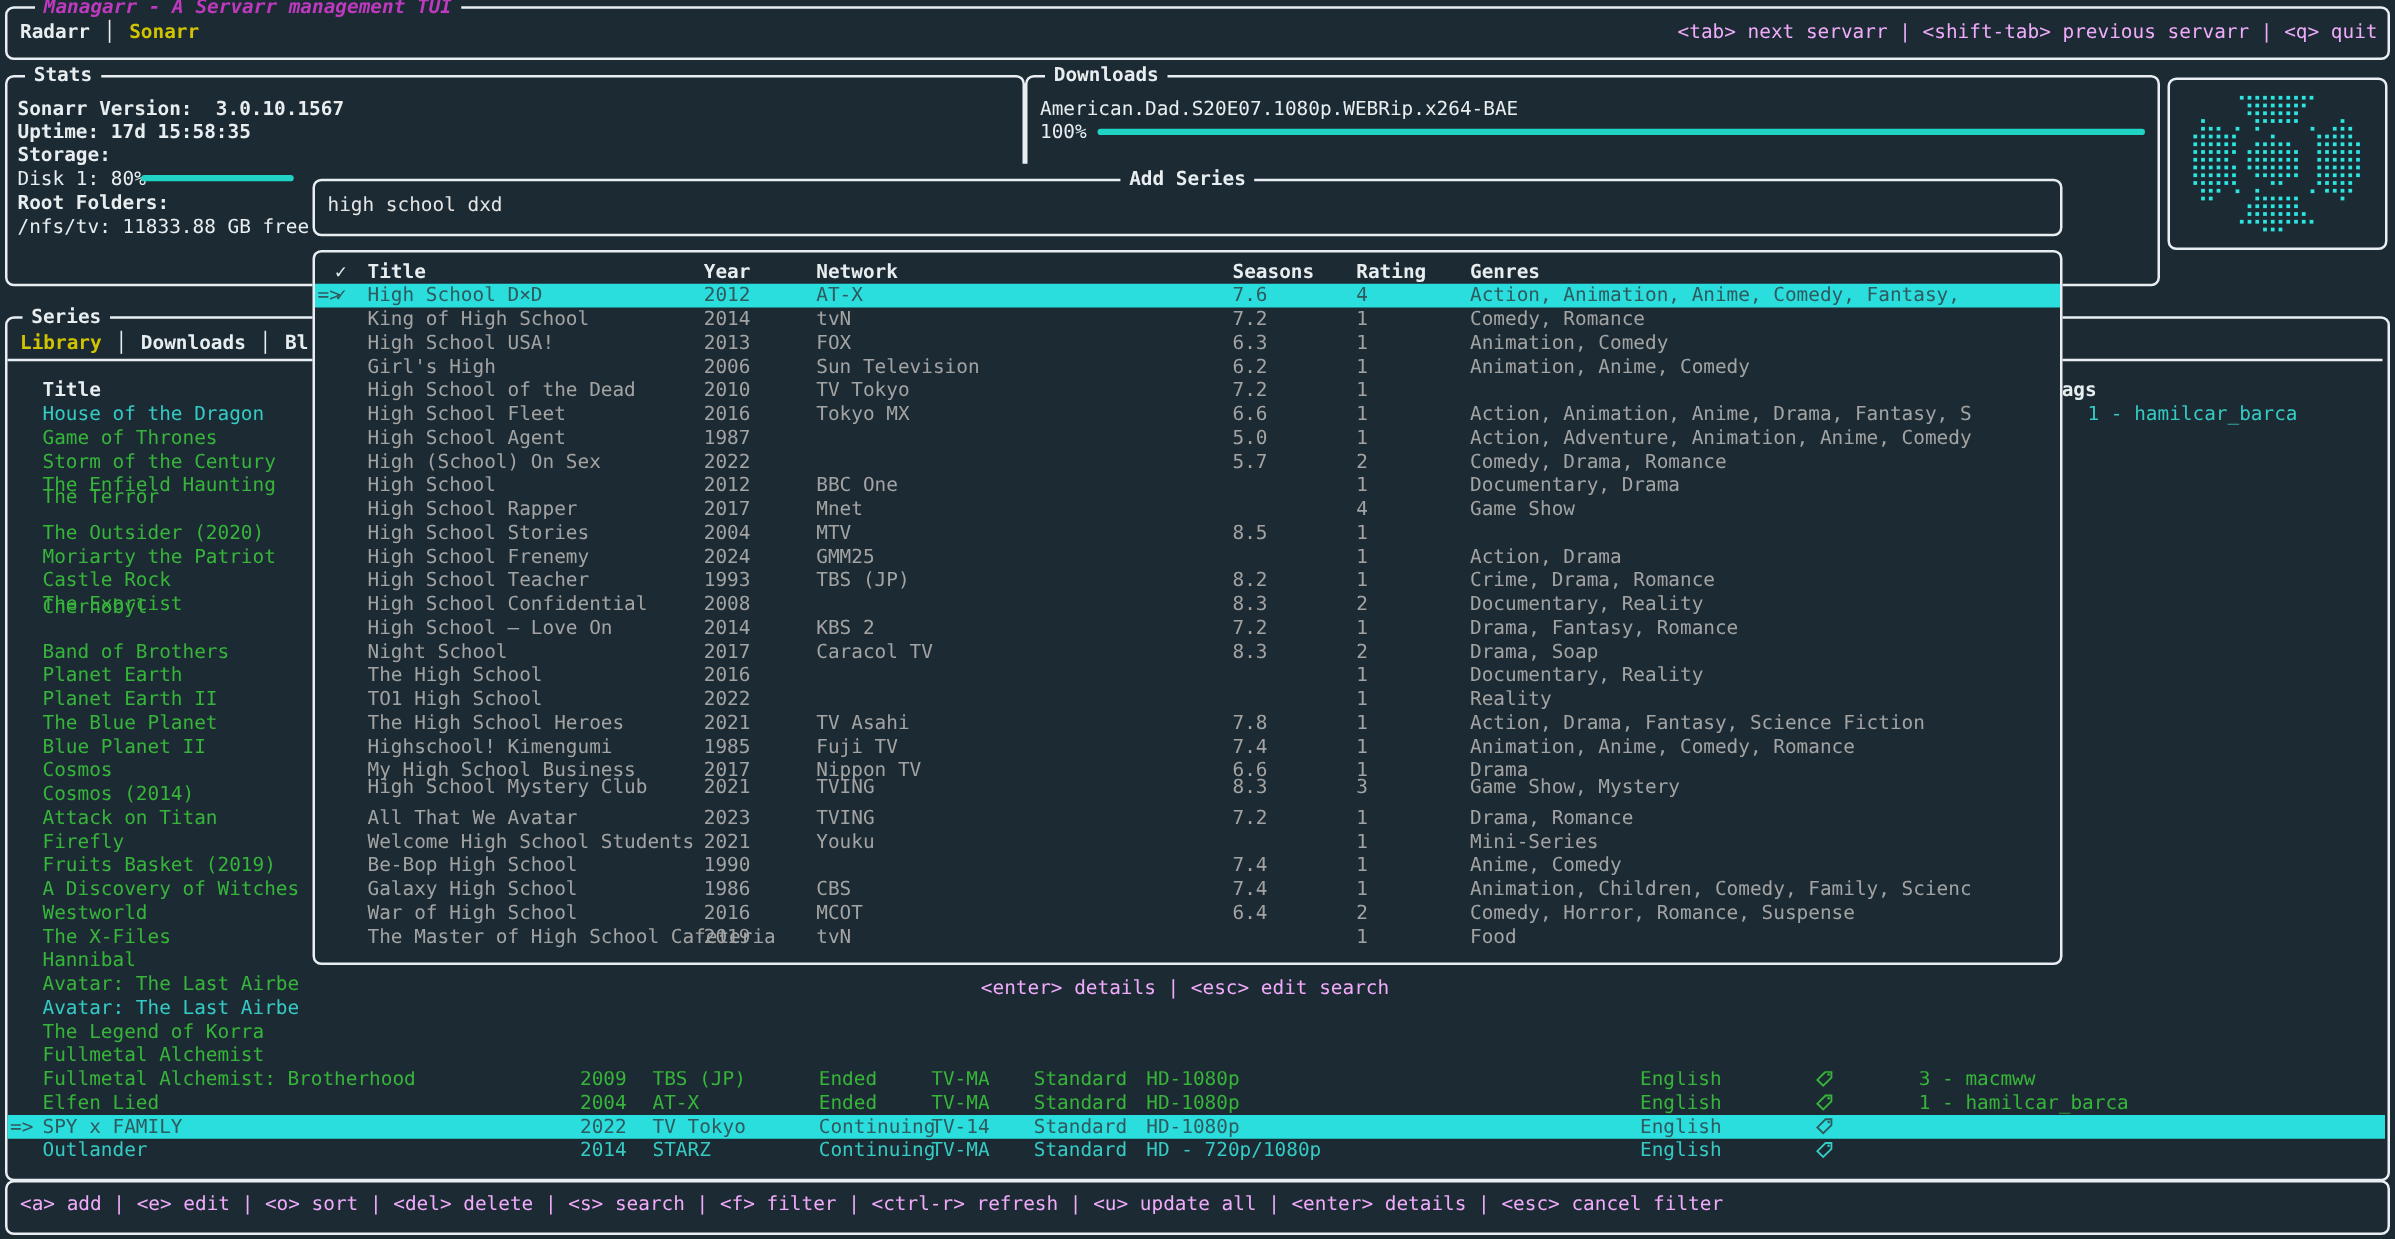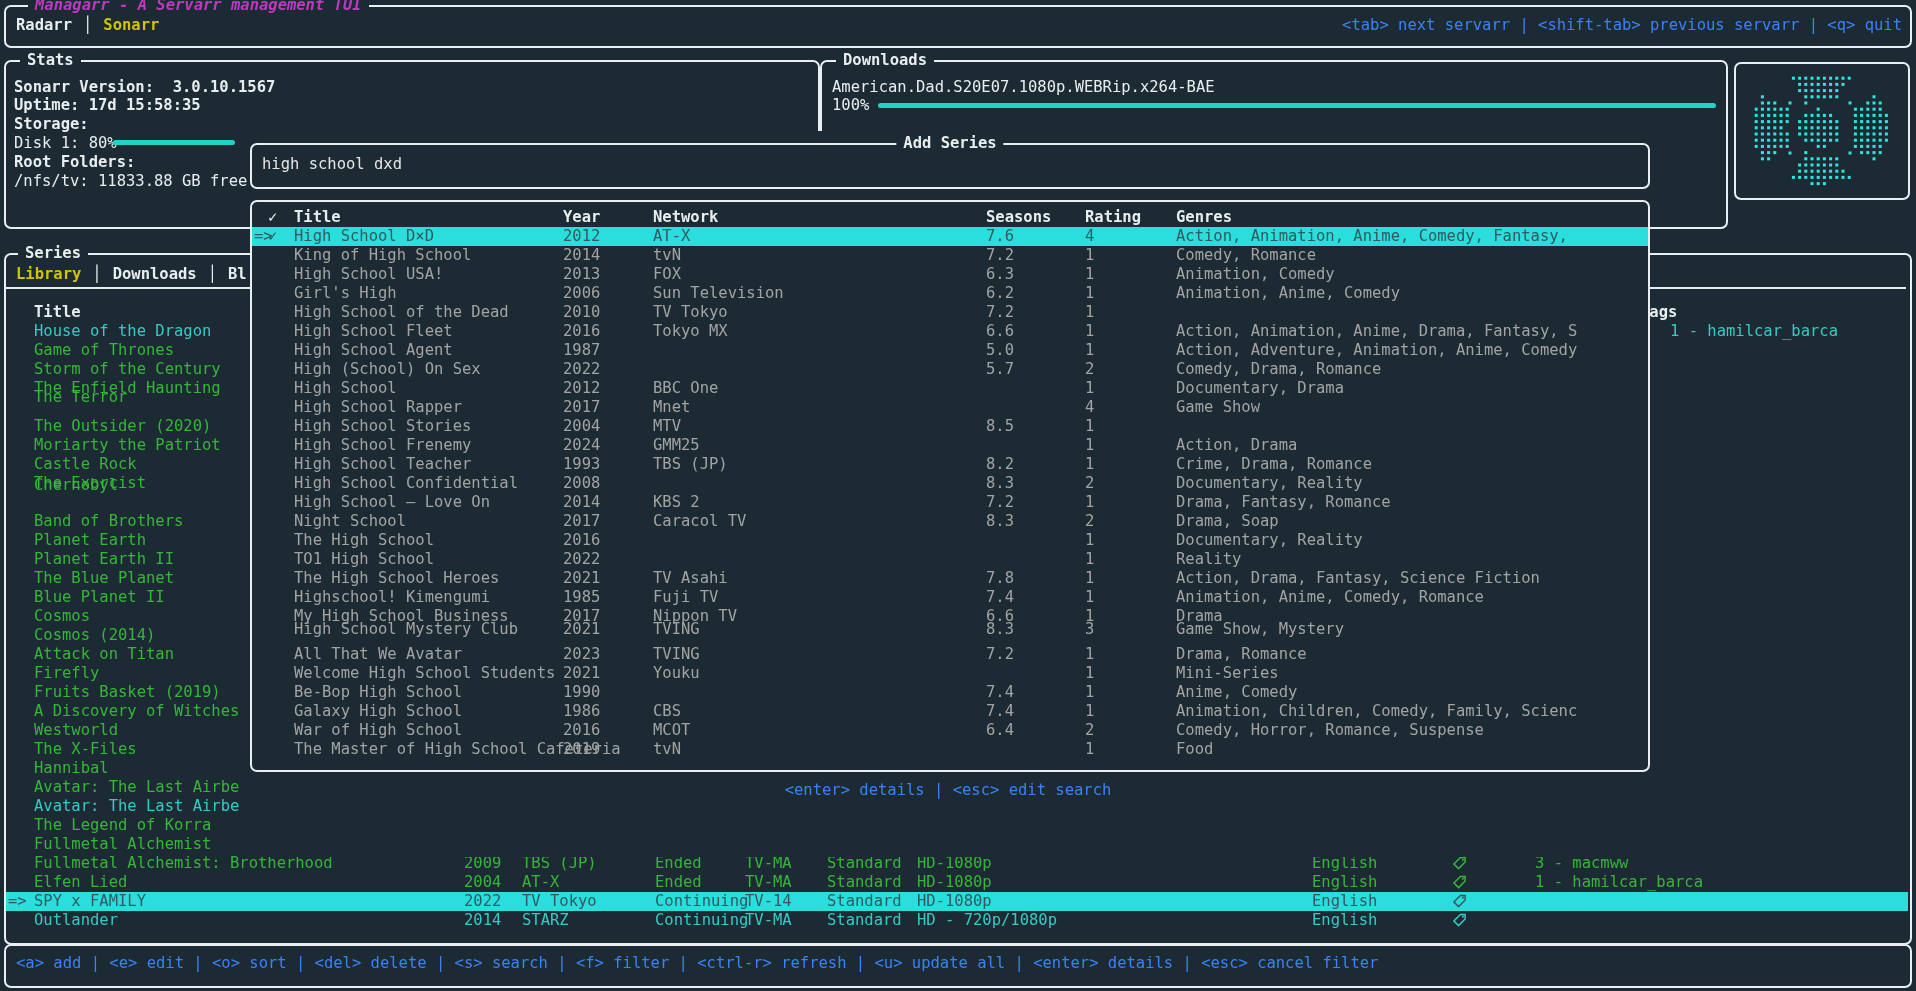--- a/index.html
+++ b/index.html
@@ -1,21 +1,21 @@
 <!DOCTYPE html>
 <html><head>
 <meta charset="utf-8">
 <style>
   html,body{margin:0;padding:0;background:#1c2b33;}
   body{width:1916px;height:991px;position:relative;overflow:hidden;
        font-family:"DejaVu Sans Mono",monospace;font-size:15.5px;color:#e8edf0;}
   .t{position:absolute;white-space:pre;height:19px;line-height:19px;}
   .b{font-weight:bold}.i{font-style:italic}
   .wh{color:#e8edf0}.cy{color:#35cbc5}.gr{color:#37b53a}.ye{color:#d2c300}
-  .mg{color:#bd39bd}.bl{color:#3b82f6}
+  .mg{color:#bd39bd}.bl{color:#f0abfc}
   .box{position:absolute;border:2px solid #e9eef2;border-radius:7px;background:transparent;}
   .opaque{background:#1c2b33;}
   .boxtitle{position:absolute;top:-11px;background:#1c2b33;padding:0 7px;font-weight:bold;
             height:19px;line-height:19px;white-space:pre;}
   .hline{position:absolute;height:2px;background:#e9eef2;}
   .gauge{position:absolute;height:5px;border-radius:3px;background:#1fd3c5;}
   .tabs-row{position:absolute;display:flex;gap:11px;height:19px;line-height:19px;white-space:pre;}
   
   #popup{position:absolute;left:250px;top:131px;width:1400px;height:726px;background:#1c2b33;z-index:5;}
   #results-rows{position:absolute;left:0;top:0;right:0;bottom:0;overflow:hidden;}

